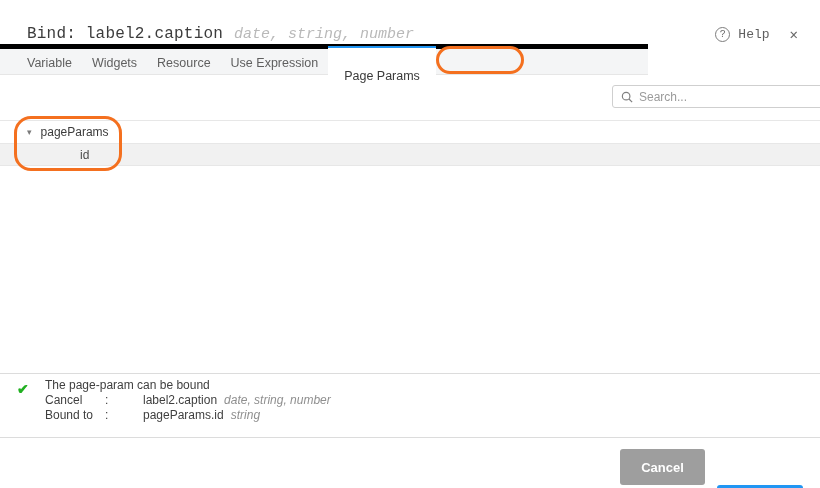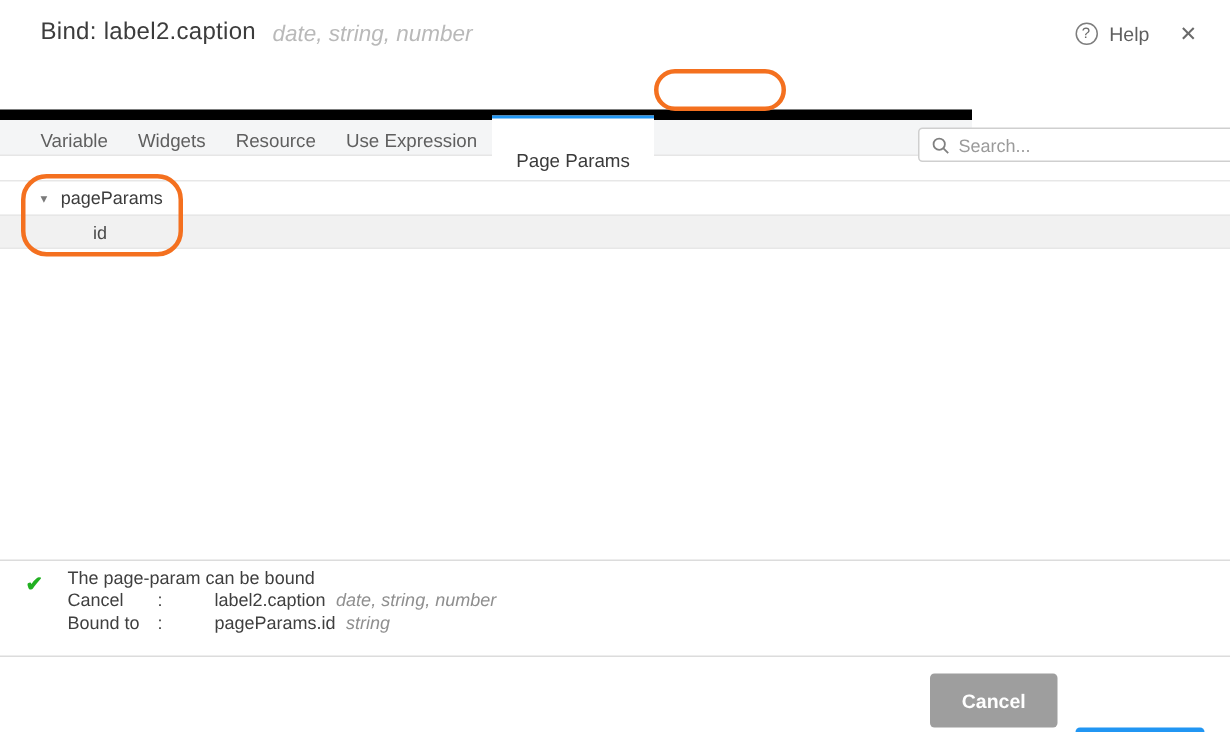--- a/index.html
+++ b/index.html
@@ -6,37 +6,37 @@
   html,body { width:820px; height:488px; }
   body {
     position:relative;
     font-family:"Liberation Sans", sans-serif;
     background:#ffffff;
     overflow:hidden;
     color:#3f3f3f;
   }
 
   
-  .header { position:absolute; top:0; left:0; width:810px; height:44px; background:#fff; }
+  .header { position:absolute; top:12px; left:0; width:810px; height:44px; background:#fff;font-family:Liberation Mono, monospace; }
   .title-wrap { position:absolute; left:27px; top:0; height:44px; display:flex; align-items:center; }
   .title { font-size:16px; color:#3c3c3c; letter-spacing:.2px; }
   .subtitle { font-size:15px; font-style:italic; color:#b9b9b9; margin-left:11px; }
   .header-right { position:absolute; right:12px; top:0; height:44px; display:flex; align-items:center; gap:8px; }
   .help-circle {
     width:15px; height:15px; border:1px solid #7d7d7d; border-radius:50%;
     font-size:10px; line-height:13px; text-align:center; color:#6a6a6a; cursor:pointer;
   }
   .help-label { font-size:13px; color:#5f5f5f; cursor:pointer; }
   .close-x { font-size:14px; color:#6a6a6a; margin-left:12px; cursor:pointer; }
 
   
   .tabbar {
     position:absolute; top:44px; left:0; width:648px; height:31px;
-    background:#f4f5f6; border-top:7px solid #000000; border-bottom:1px solid #e6e6e6;
-    display:flex; padding-left:17px;margin-top:29px;
+    background:#f4f5f6; border-top:5px solid #000000; border-bottom:1px solid #e6e6e6;
+    display:flex; padding-left:17px;
   }
   .tab {
     padding:0 10px; font-size:12.5px; color:#5f5f5f; line-height:29px;
     cursor:pointer; white-space:nowrap;
   }
   .tab.active {
     position:relative; top:-3px; height:33px; line-height:32px;
     background:#fff; border-top:2px solid #2196f3; padding:12px 16px;
     color:#3a3a3a; z-index:1;
   }
@@ -54,21 +54,21 @@
   }
   .search-input::placeholder { color:#9b9b9b; }
 
   
   .tree { position:absolute; top:120px; left:0; width:820px; }
   .tree-row { height:23px; display:flex; align-items:center; font-size:12px; cursor:pointer; }
   .tree-row.parent { background:#fff; border-top:1px solid #e7e7e7; padding-left:27px; color:#3c3c3c; }
   .caret { font-size:9px; color:#7a7a7a; margin-right:9px; }
   .tree-row.child {
     background:#f1f1f1; border-top:1px solid #e7e7e7; border-bottom:1px solid #e7e7e7;
-    padding-left:62px; color:#4a4a4a;
+    padding-left:80px; color:#4a4a4a;
   }
 
   
   .oval { position:absolute; border:3px solid #f4701f; pointer-events:none; z-index:6; }
   .oval-tab  { left:436px; top:46px;  width:88px;  height:28px; border-radius:14px; }
   .oval-tree { left:14px;  top:116px; width:108px; height:55px; border-radius:17px; }
 
   
   .summary { position:absolute; top:373px; left:0; width:820px; height:64px; border-top:1px solid #dcdcdc; background:#fff; }
   .check-icon { position:absolute; left:17px; top:7px; color:#21b021; font-size:14px; font-weight:bold; }

